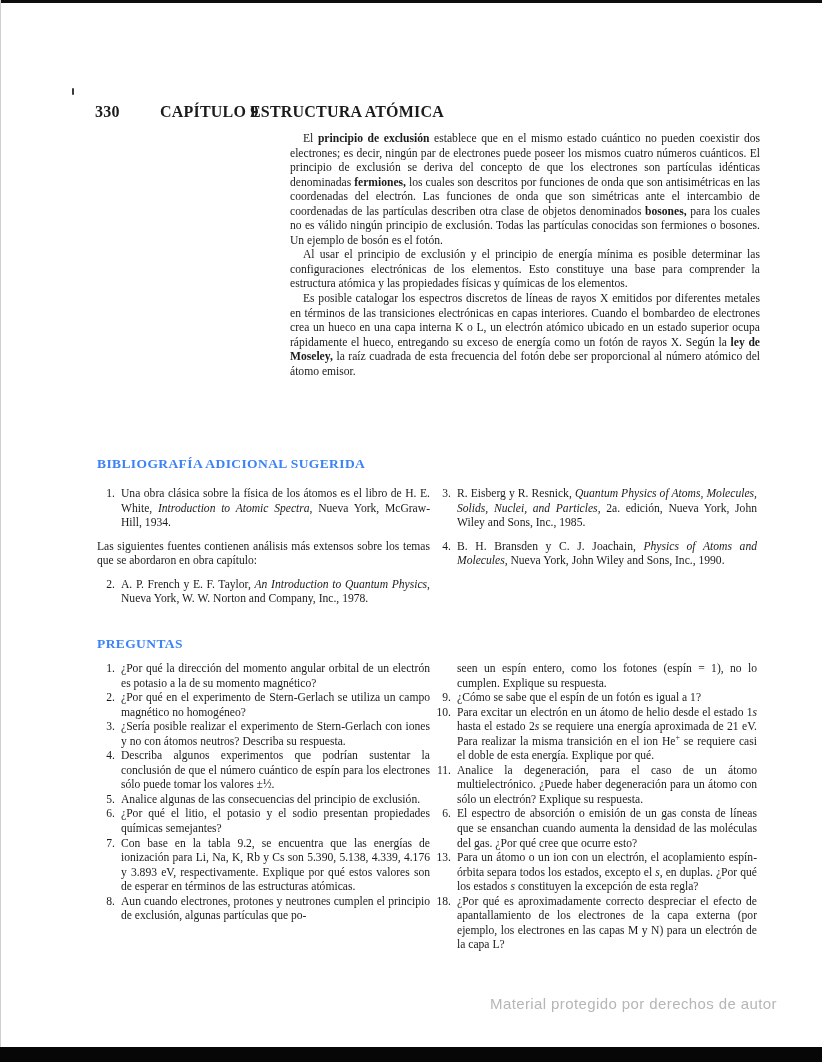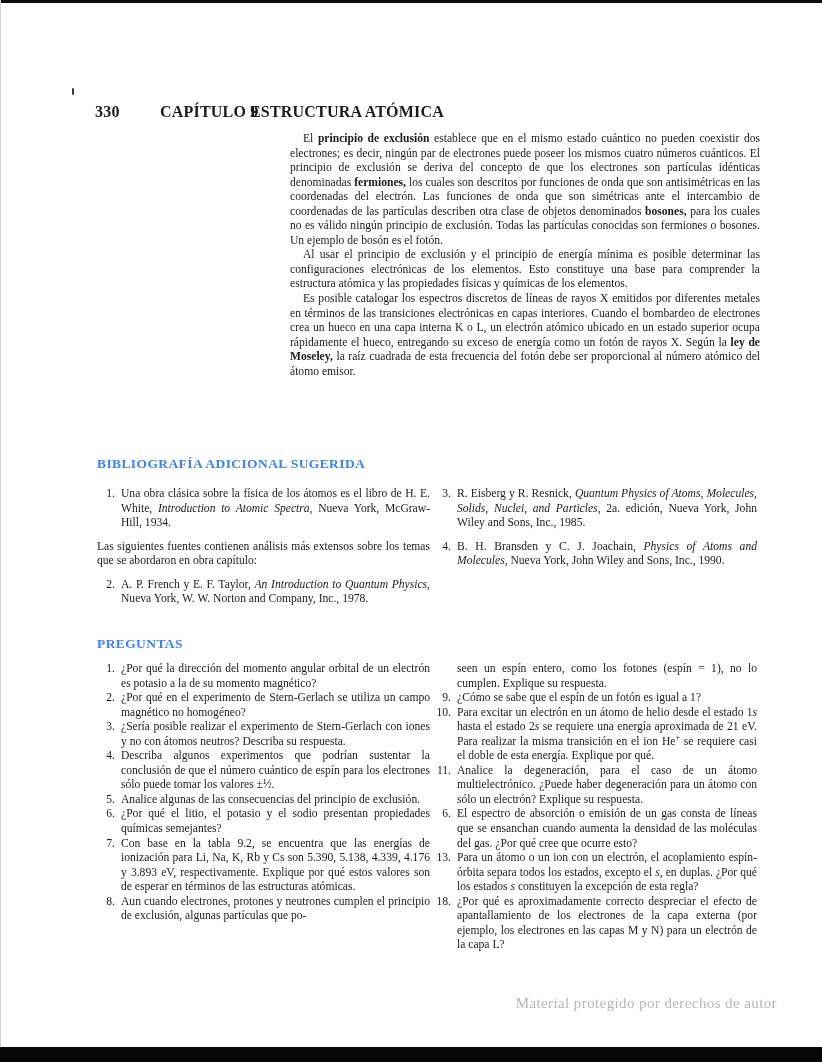--- a/index.html
+++ b/index.html
@@ -45,21 +45,21 @@
   .hang-list .num{flex:0 0 18px;text-align:right;padding-right:6px;font-weight:normal;}
   .hang-list .itext{flex:1;text-align:justify;}
   .hang-list .plain{text-align:justify;margin:0;}
   .bib-list .plain{margin:0 0 9px 0;}
   .hang-list .cont{padding-left:24px;text-align:justify;}
   sup{font-size:8px;line-height:0;}
 
   .footer-watermark{
     position:absolute;top:995px;left:380px;width:397px;
     text-align:right;
-    font-family:Liberation Serif, serif;
+    font-family:Liberation Sans, sans-serif;
     font-size:15px;letter-spacing:0.4px;color:#b6b6b6;
   }
 </style>
 </head>
 <body>
 
 <div class="edge-top"></div>
 <div class="edge-left"></div>
 <div class="scan-mark"></div>
 

